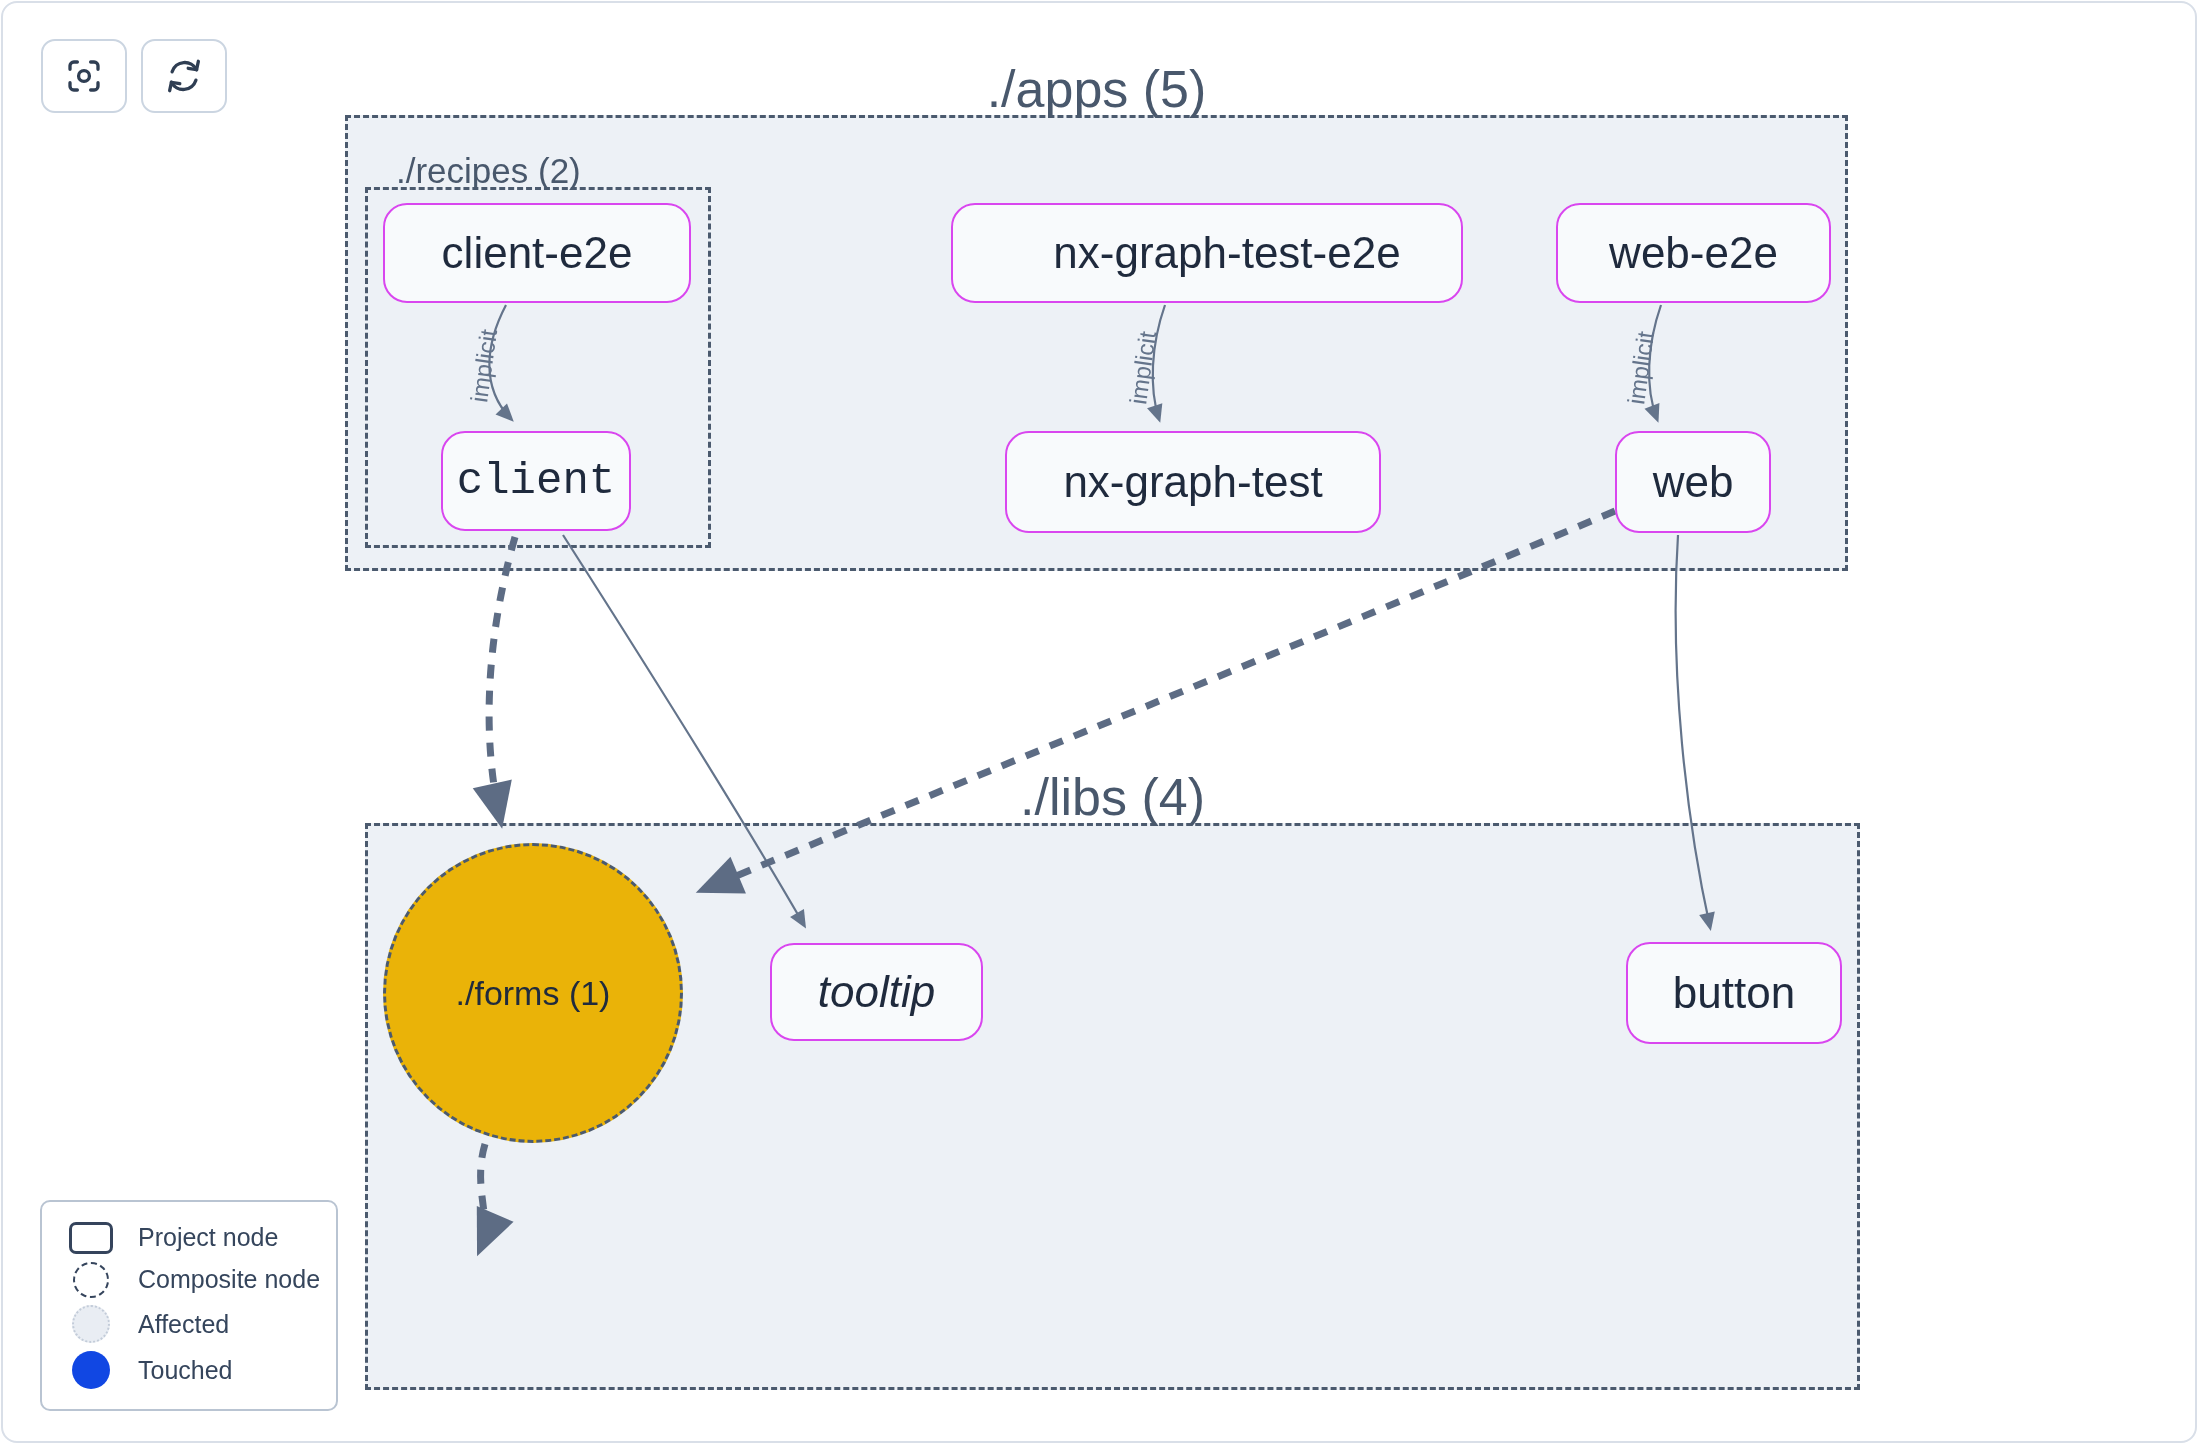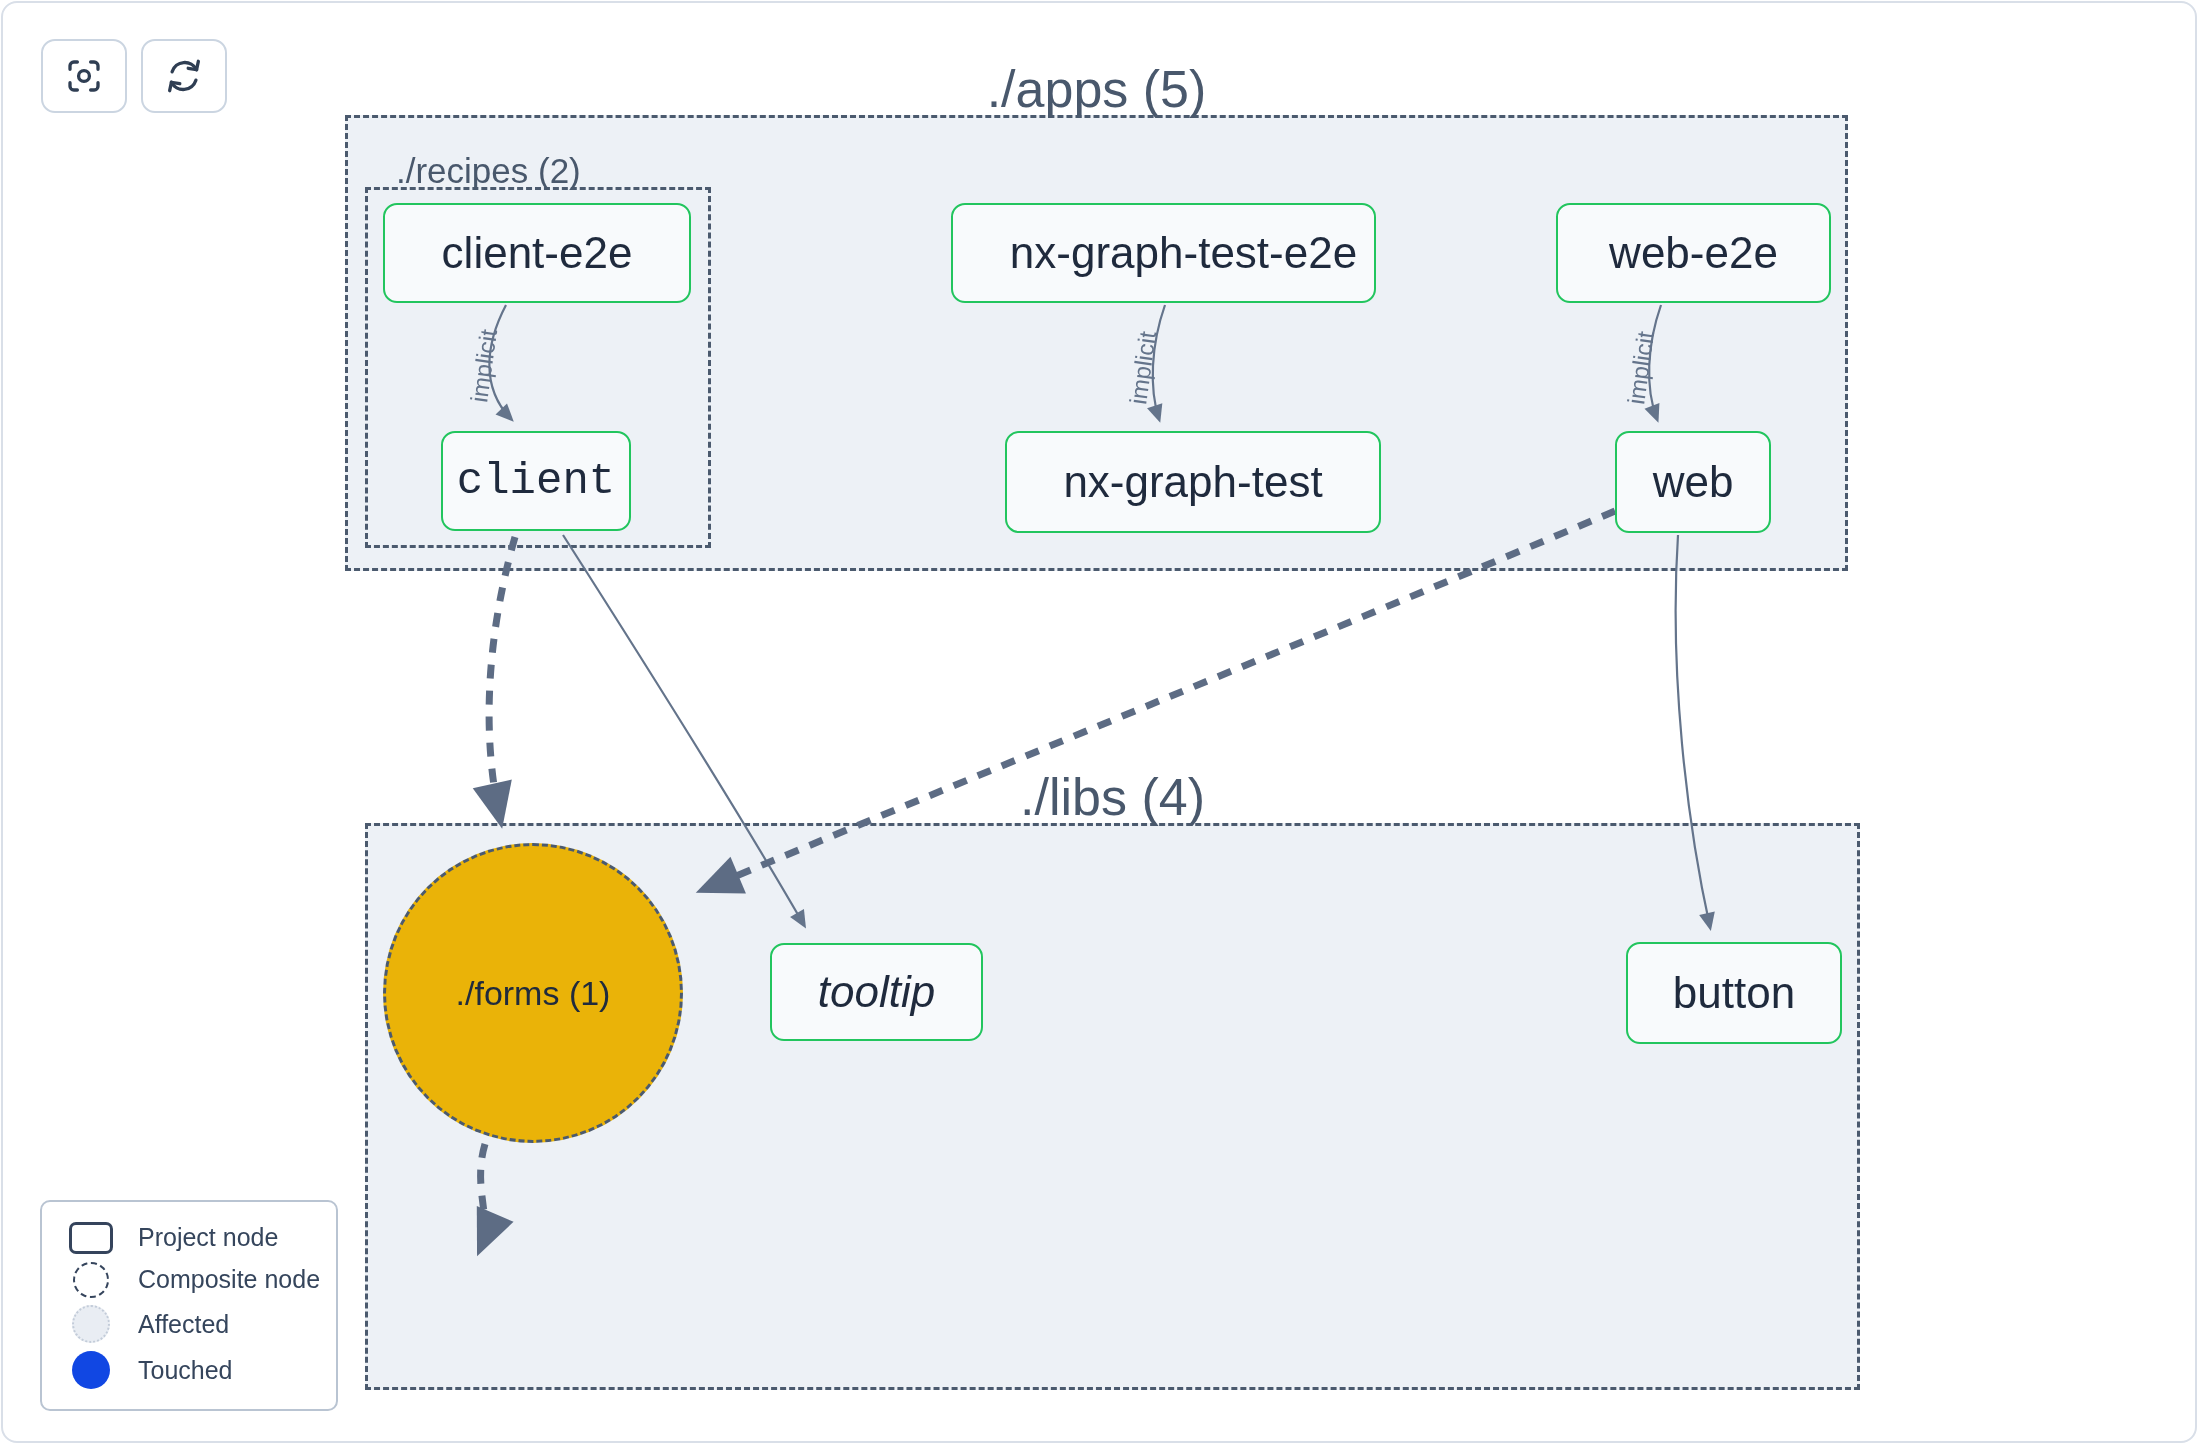--- a/index.html
+++ b/index.html
@@ -27,21 +27,21 @@
   }
   .group-label.left{justify-content:flex-start;padding-left:28px;}
   
   .composite{
     position:absolute;border:3px dashed #4b5a6e;border-radius:50%;
     background:#eab308;display:flex;align-items:center;justify-content:center;
     font-size:34px;color:#202b3d;z-index:2;box-sizing:border-box;cursor:pointer;
   }
   
   .node{
-    position:absolute;border:2px solid #22c55e;border-radius:14px;
+    position:absolute;border:2px solid #d946ef;border-radius:24px;
     background:#f8fafc;display:flex;align-items:center;justify-content:center;
     font-size:44px;color:#1f2a3d;z-index:4;box-sizing:border-box;cursor:pointer;
     white-space:nowrap;
   }
   
   .edges{position:absolute;left:0;top:0;z-index:3;}
   .edge-thin{stroke:#64748b;stroke-width:2.2;fill:none;}
   .edge-thick{stroke:#5d6c84;stroke-width:7;fill:none;stroke-dasharray:14 12;}
   .edge-label{fill:#64748b;font-size:24px;font-family:"Liberation Sans","DejaVu Sans",sans-serif;}
   
@@ -120,21 +120,21 @@
     <path class="edge-thick" d="M 482 1141 C 469 1185, 490 1216, 478 1244" marker-end="url(#mthick)"></path>
 
     <text class="edge-label" text-anchor="middle" transform="translate(489 364) rotate(-82)">implicit</text>
     <text class="edge-label" text-anchor="middle" transform="translate(1148 366) rotate(-82)">implicit</text>
     <text class="edge-label" text-anchor="middle" transform="translate(1646 366) rotate(-82)">implicit</text>
   </svg>
 
   <div class="node" style="left:380px;top:200px;width:308px;height:100px;">
     <span>client-e2e</span>
   </div>
-  <div class="node" style="left:948px;top:200px;width:425px;height:100px;padding-left:40px;">
+  <div class="node" style="left:948px;top:200px;width:512px;height:100px;padding-left:40px;">
     <span>nx-graph-test-e2e</span>
   </div>
   <div class="node" style="left:1553px;top:200px;width:275px;height:100px;">
     <span>web-e2e</span>
   </div>
   <div class="node" style="left:438px;top:428px;width:190px;height:100px;font-family:Liberation Mono, monospace;">
     <span>client</span>
   </div>
   <div class="node" style="left:1002px;top:428px;width:376px;height:102px;">
     <span>nx-graph-test</span>

